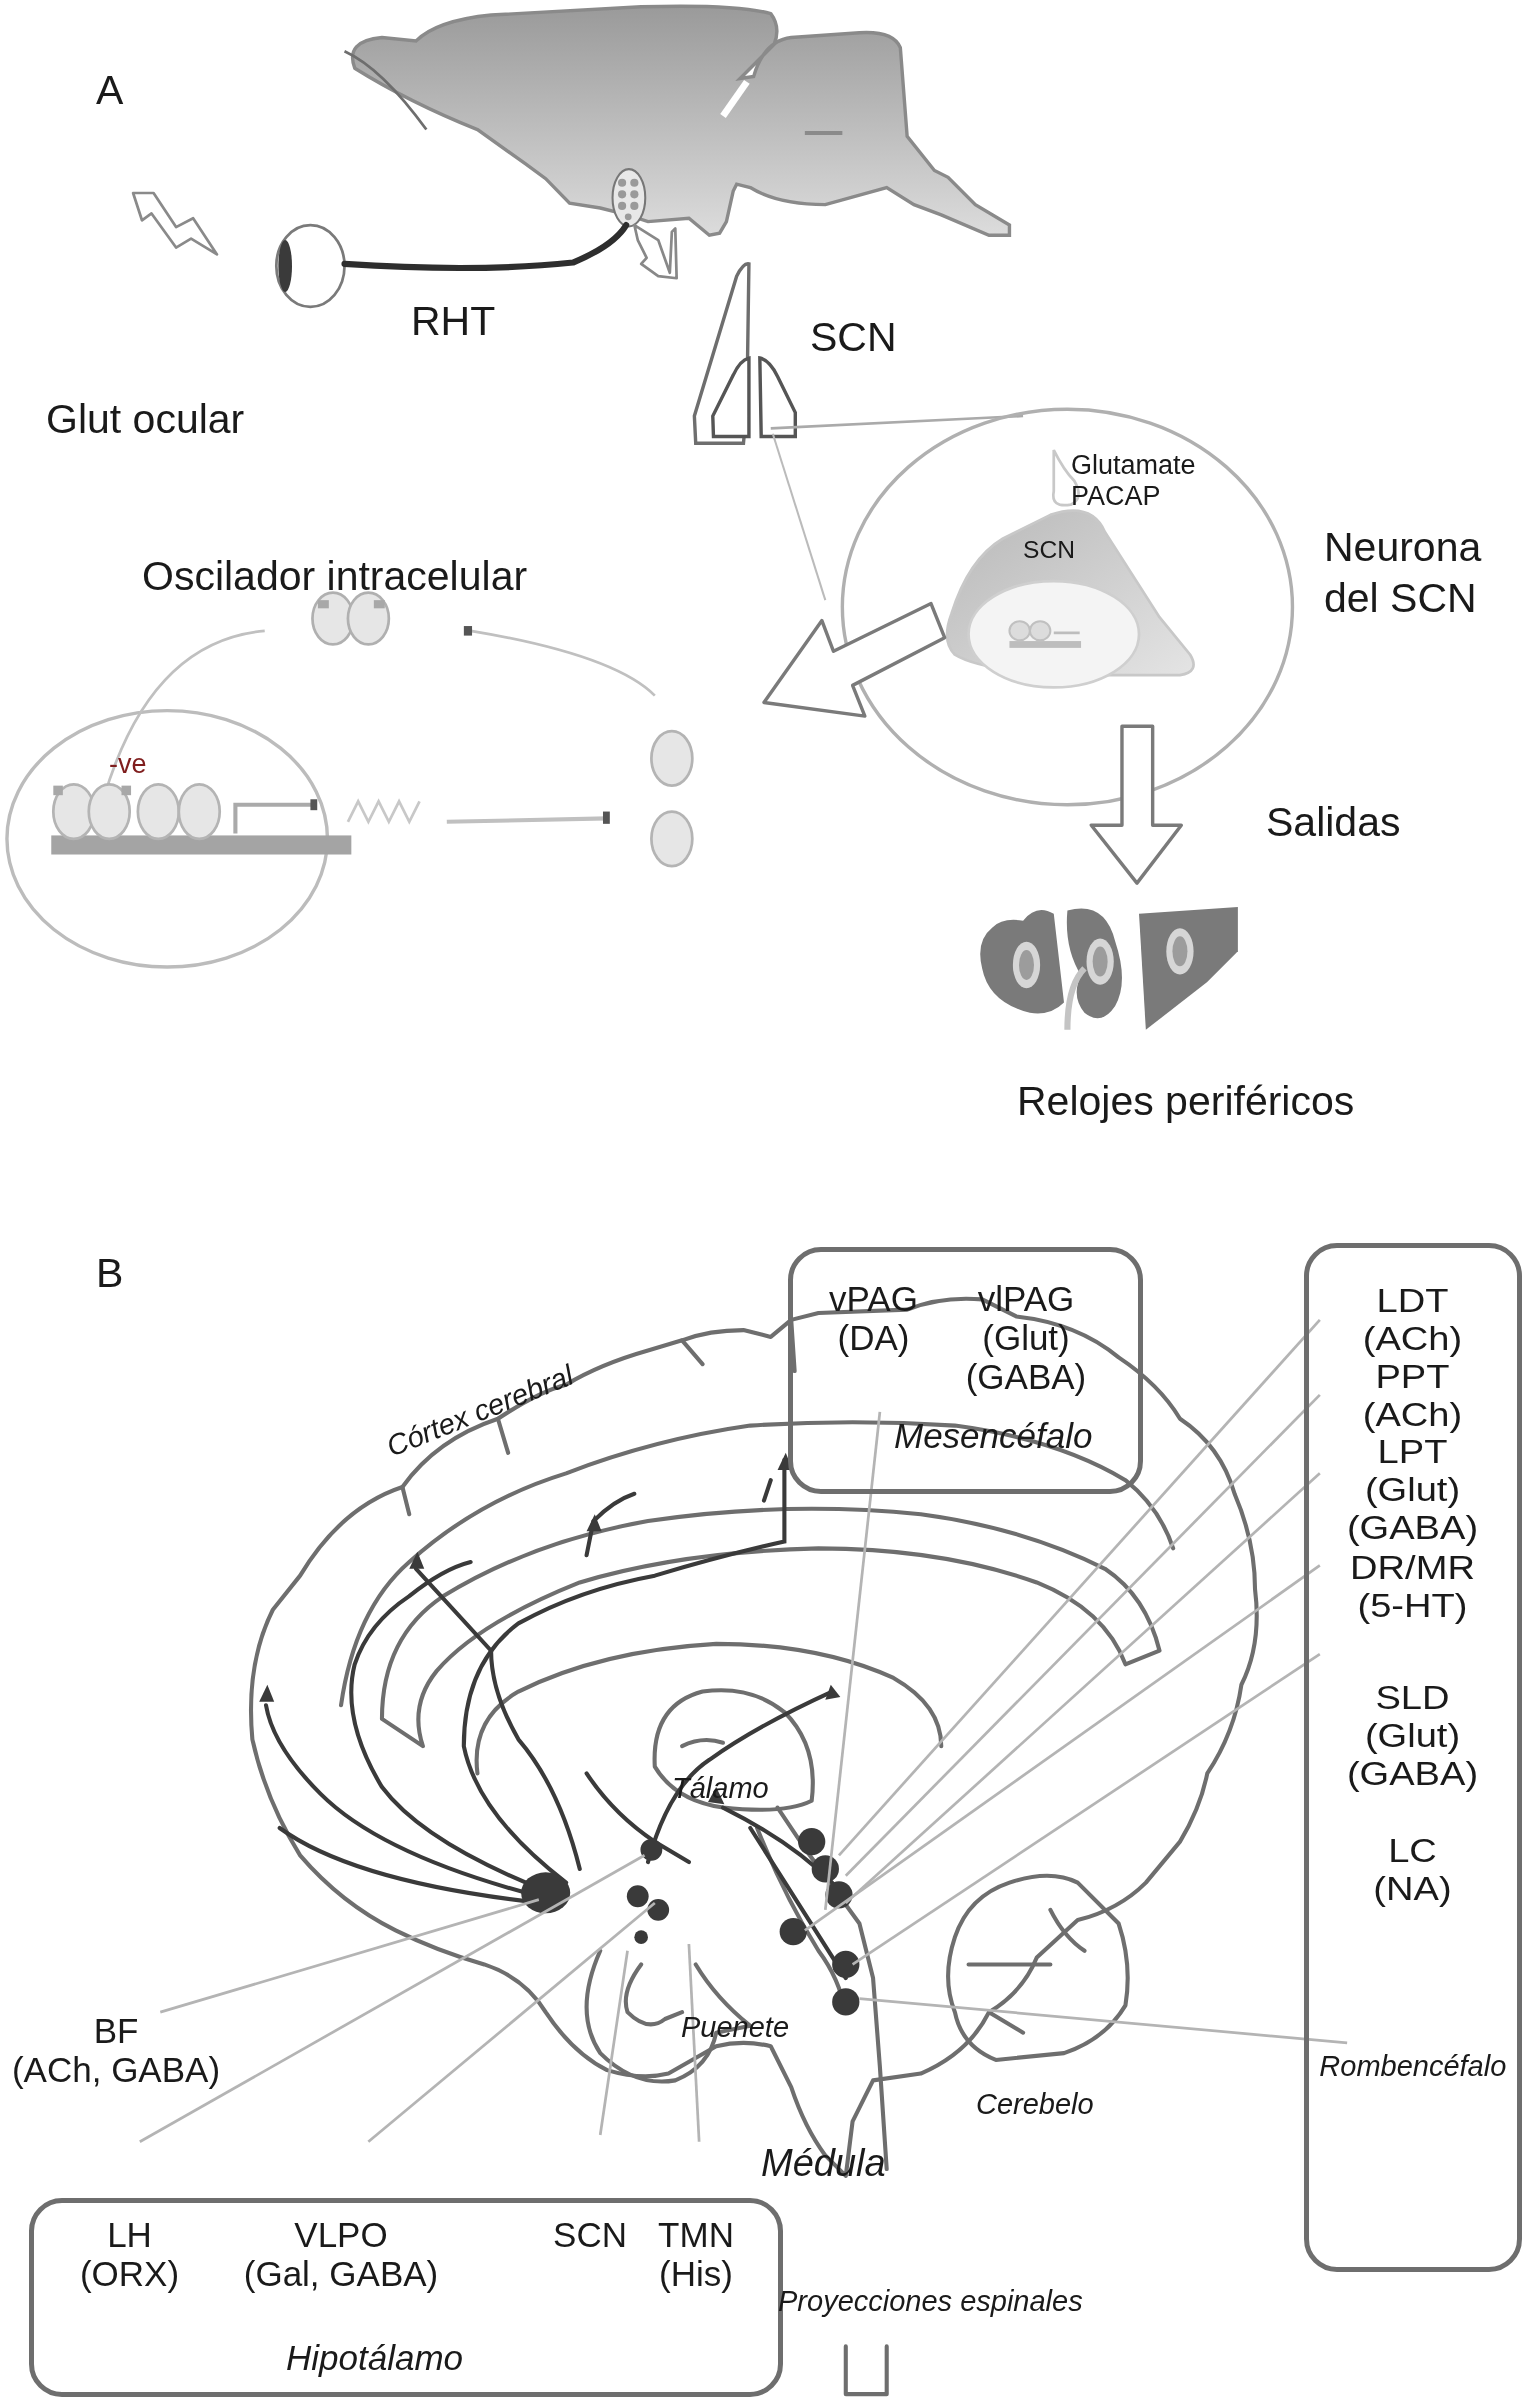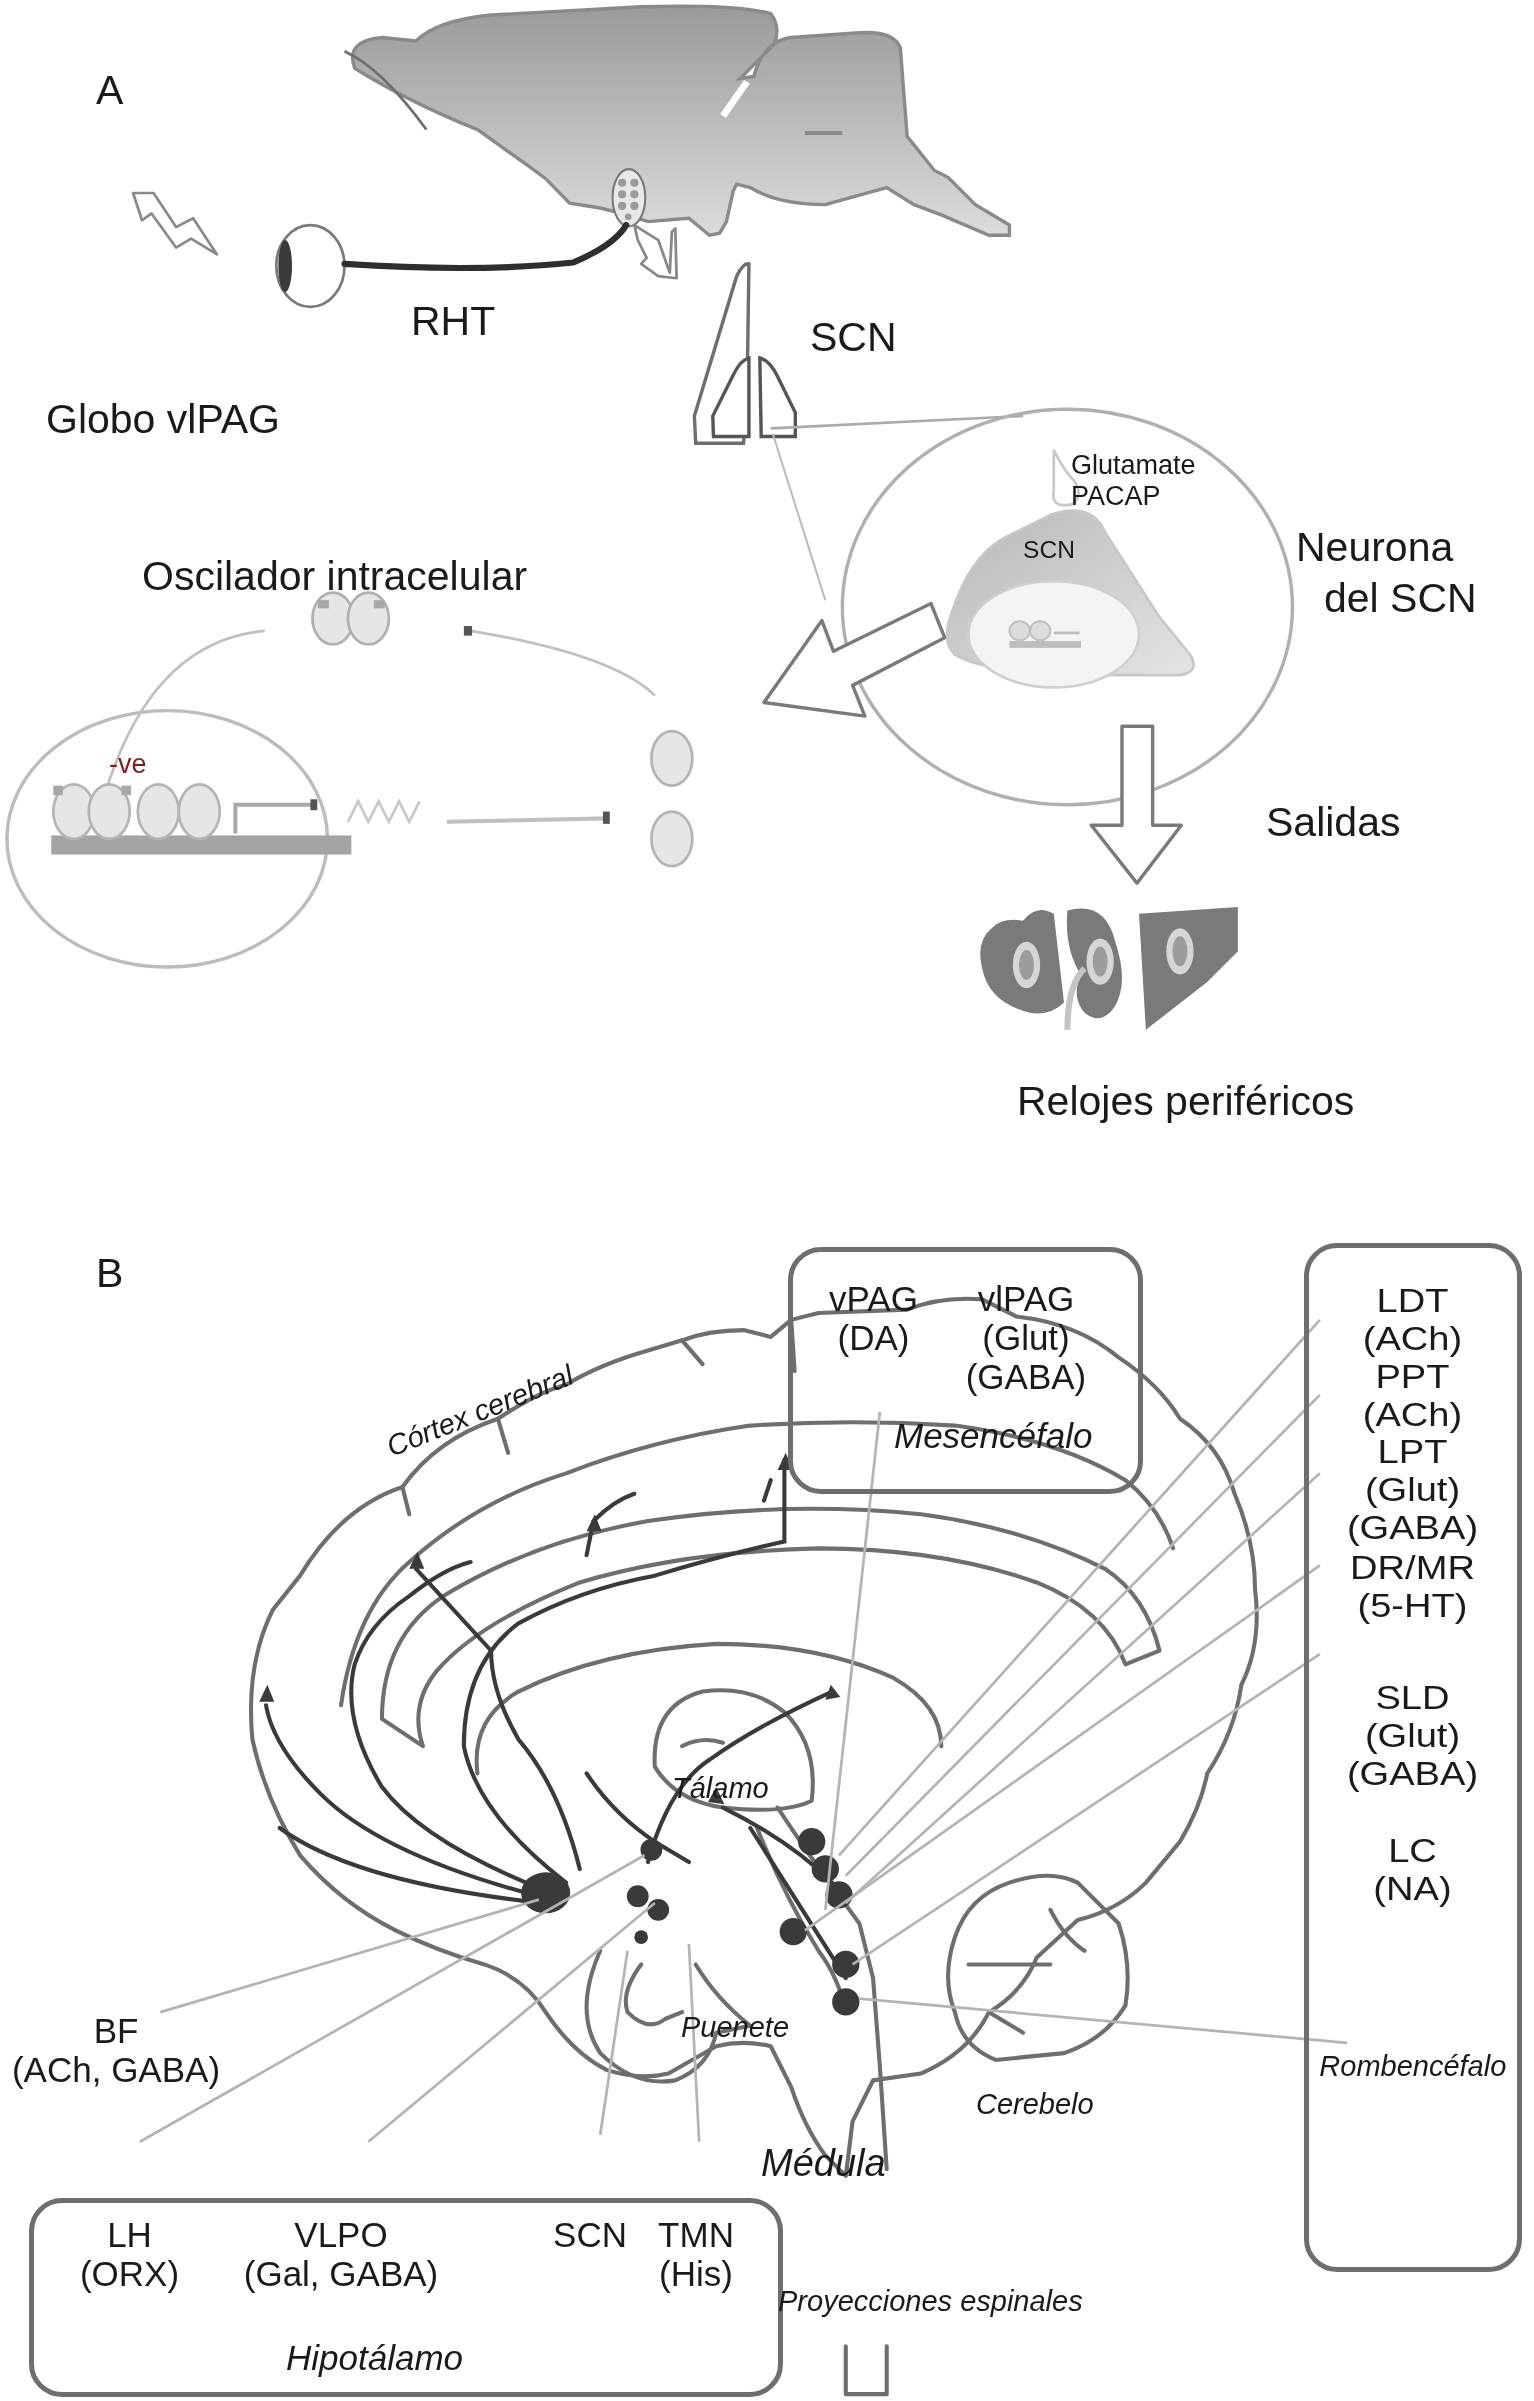--- a/index.html
+++ b/index.html
@@ -136,27 +136,27 @@
     <ellipse cx="1613" cy="1410" rx="11" ry="22" fill="#9c9c9c"></ellipse>
   </g>
   <g>
     <path d="M1670,1340 L1815,1330 L1815,1395 L1770,1440 L1680,1510 Z" fill="#7a7a7a"></path>
     <ellipse cx="1730" cy="1395" rx="20" ry="34" fill="#d6d6d6"></ellipse>
     <ellipse cx="1730" cy="1395" rx="11" ry="22" fill="#9c9c9c"></ellipse>
   </g>
 </svg>
 
 <div class="lbl big" style="left:96px;top:68px;">A</div>
-<div class="lbl big" style="left:46px;top:397px;">Globo vlPAG</div>
+<div class="lbl big" style="left:46px;top:397px;">Glut ocular</div>
 <div class="lbl big" style="left:411px;top:299px;">RHT</div>
 <div class="lbl big" style="left:810px;top:315px;">SCN</div>
 <div class="lbl sm" style="left:1071px;top:450px;">Glutamate</div>
 <div class="lbl sm" style="left:1071px;top:481px;">PACAP</div>
 <div class="lbl xs" style="left:1023px;top:536px;">SCN</div>
-<div class="lbl big" style="left:1296px;top:525px;">Neurona</div>
+<div class="lbl big" style="left:1324px;top:525px;">Neurona</div>
 <div class="lbl big" style="left:1324px;top:576px;">del SCN</div>
 <div class="lbl big" style="left:142px;top:554px;">Oscilador intracelular</div>
 <div class="lbl sm" style="left:109px;top:749px;color:#7f1d1d;">-ve</div>
 <div class="lbl big" style="left:1266px;top:800px;">Salidas</div>
 <div class="lbl big" style="left:1017px;top:1079px;">Relojes periféricos</div>
 
 <svg width="1534" height="2401" viewBox="0 0 2249 3520" style="pointer-events:none;">
   <g fill="none" stroke="#6e6e6e" stroke-width="6" stroke-linejoin="round" stroke-linecap="round">
 
     <path d="M440,2310 Q500,2210 590,2180 Q640,2110 730,2080 Q790,2040 830,2030 Q880,2000 950,1980 L1000,1965 Q1040,1950 1090,1950 L1130,1960 L1160,1935 L1200,1925 L1330,1920 Q1380,1900 1440,1905 L1490,1930 Q1580,1940 1640,1990 Q1700,2030 1730,2080 Q1790,2120 1810,2190 Q1840,2260 1840,2330 Q1850,2410 1820,2470 Q1810,2540 1770,2600 Q1760,2650 1730,2700 L1680,2760 Q1640,2800 1580,2815 L1520,2870 Q1500,2920 1450,2950 Q1420,3010 1350,3040 L1280,3050 L1250,3110 L1240,3190 L1210,3160 Q1180,3120 1160,3060 L1130,3000 Q1090,2990 1050,3000 L980,3040 Q940,3050 890,3035 Q840,3010 800,2950 Q770,2900 710,2880 Q640,2860 580,2830 Q500,2790 440,2720 Q390,2640 370,2550 Q360,2440 400,2360 Z"></path>

